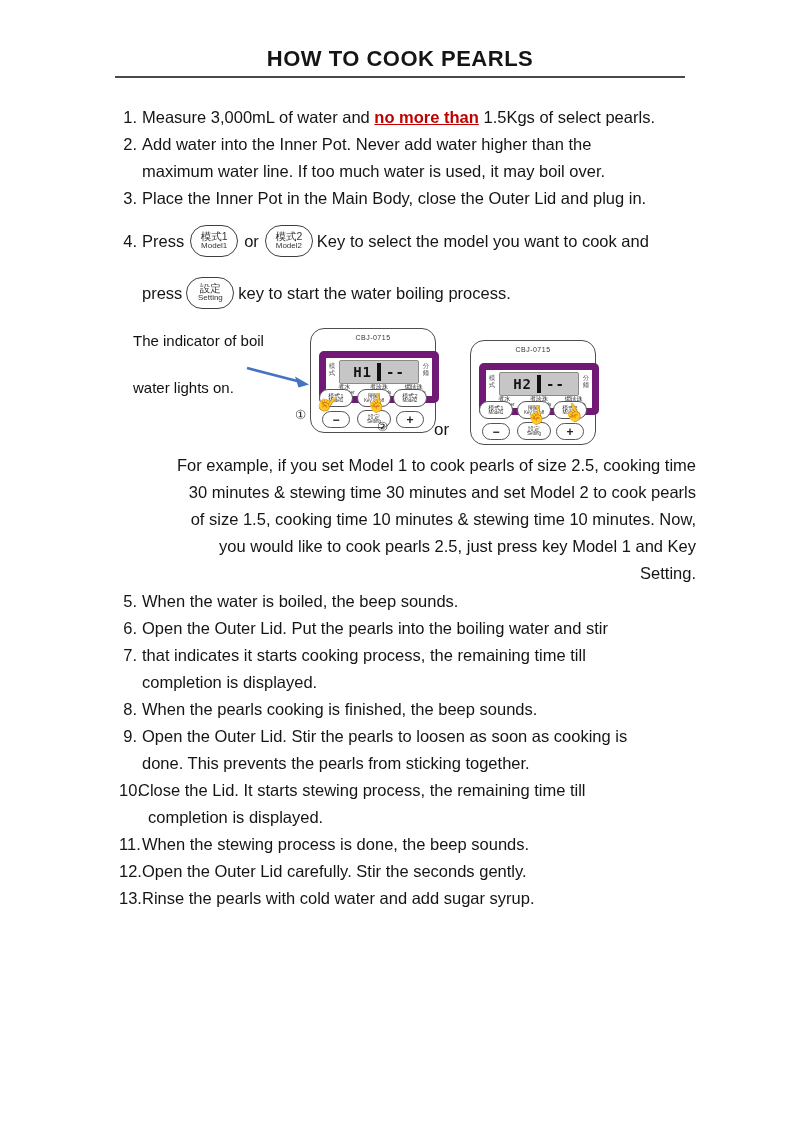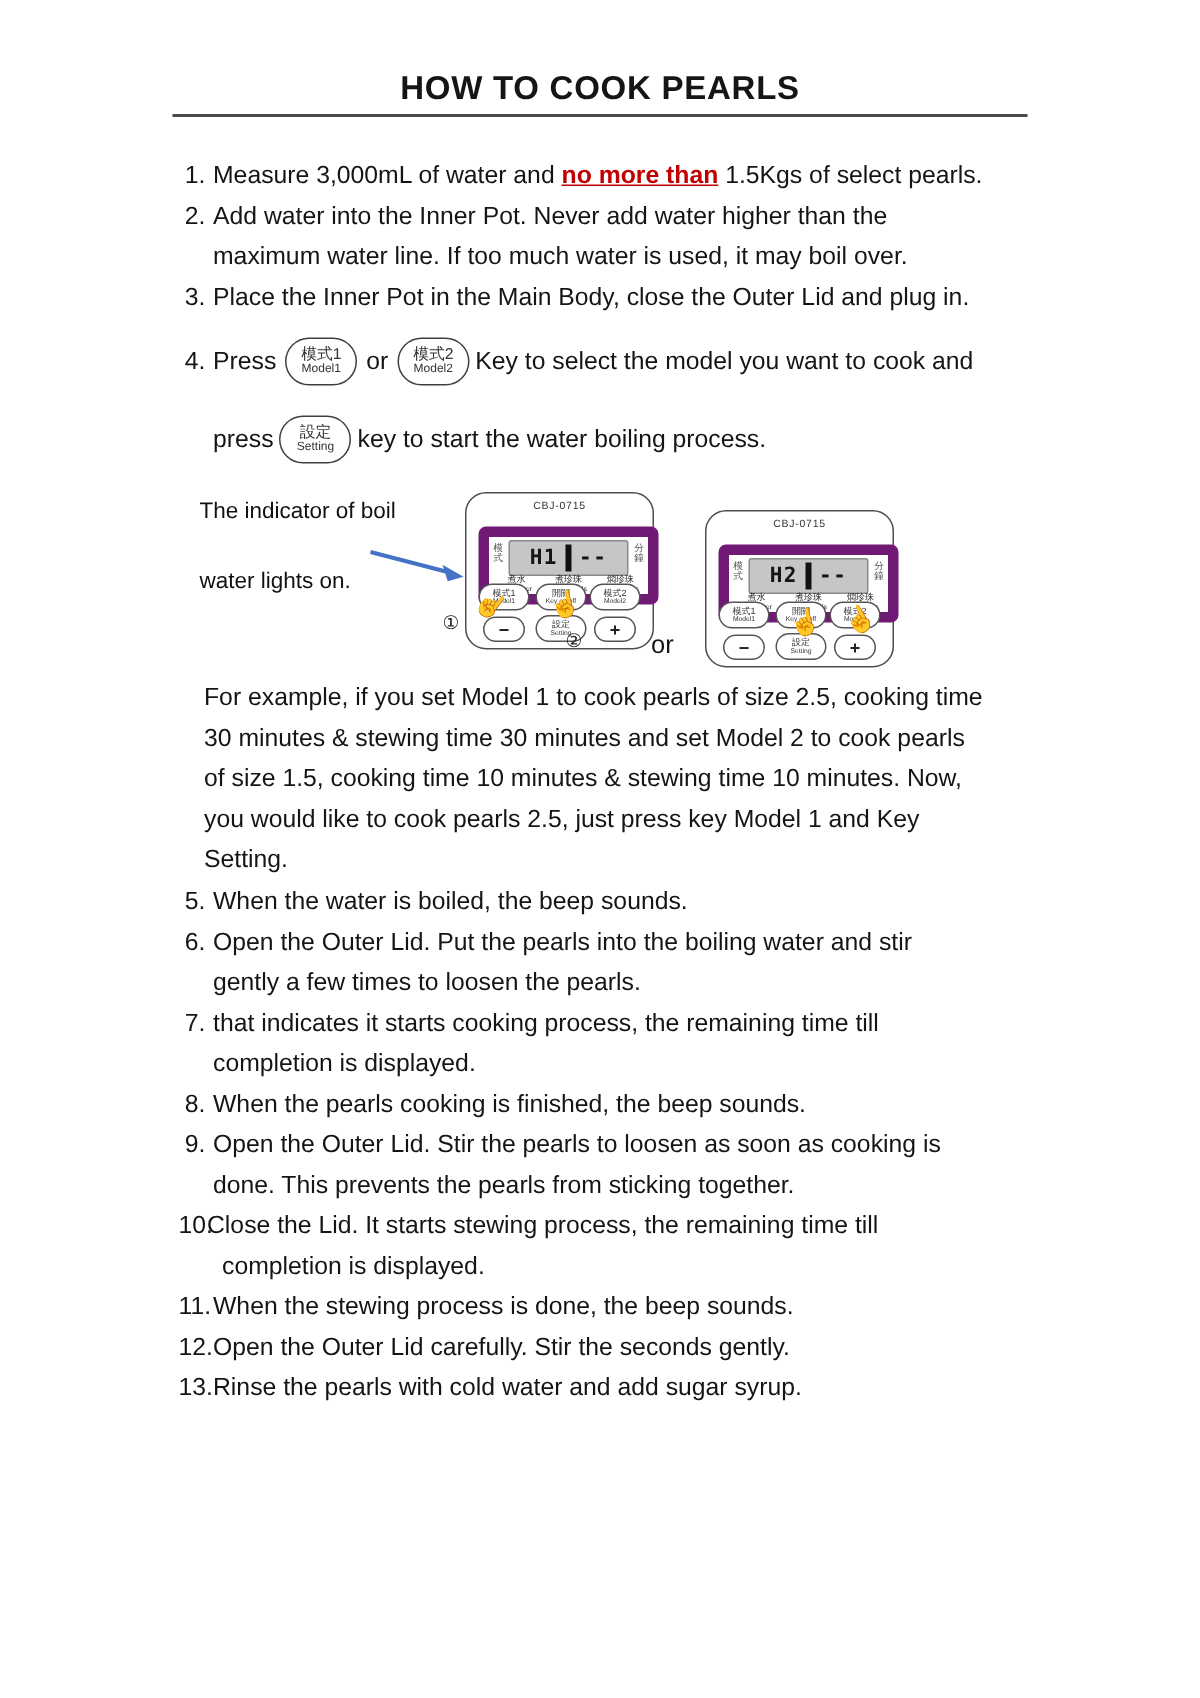--- a/index.html
+++ b/index.html
@@ -56,21 +56,21 @@
              justify-content:center;line-height:1;}
   .panel-btn .zh{font-size:6px;color:#333;}
   .panel-btn .en{font-size:4.5px;color:#333;}
   .panel-btn.sign{font-size:12px;font-weight:bold;width:26px;height:15px;color:#222;}
   .r1{top:60px;} .r2{top:81px;}
   .b-left{left:8px;} .b-mid{left:46px;} .b-right{right:8px;}
   .b-minus{left:11px;top:82px;} .b-plus{right:11px;top:82px;}
   .hand{position:absolute;font-size:17px;color:#2d2d2d;line-height:1;}
   .callout{position:absolute;font-size:12.5px;color:#222;}
   
-  .example{position:absolute;left:136px;top:452px;width:560px;font-size:16.5px;line-height:27px;}
+  .example{position:absolute;left:136px;top:452px;width:560px;font-size:16.5px;line-height:27px;text-align:right;}
   
   .page-num{position:absolute;top:1032px;left:0;width:100%;text-align:center;
             font-size:12px;font-family:Liberation Serif, serif;color:#222;}
 </style>
 </head>
 <body>
 
 <div class="page">
 
   <div class="title">HOW TO COOK PEARLS</div>
@@ -243,21 +243,20 @@
     <div class="step">
       <span class="step-num">5.</span>
       <div class="step-body">
           <div class="line">When the water is boiled, the beep sounds.</div>
         </div>
     </div>
     <div class="step">
       <span class="step-num">6.</span>
       <div class="step-body">
         <div class="line">Open the Outer Lid. Put the pearls into the boiling water and stir</div>
-        <div class="line">gently a few times to loosen the pearls.</div>
       </div>
     </div>
     <div class="step">
       <span class="step-num">7.</span>
       <div class="step-body">
         <div class="line">that indicates it starts cooking process, the remaining time till</div>
         <div class="line">completion is displayed.</div>
       </div>
     </div>
     <div class="step">

